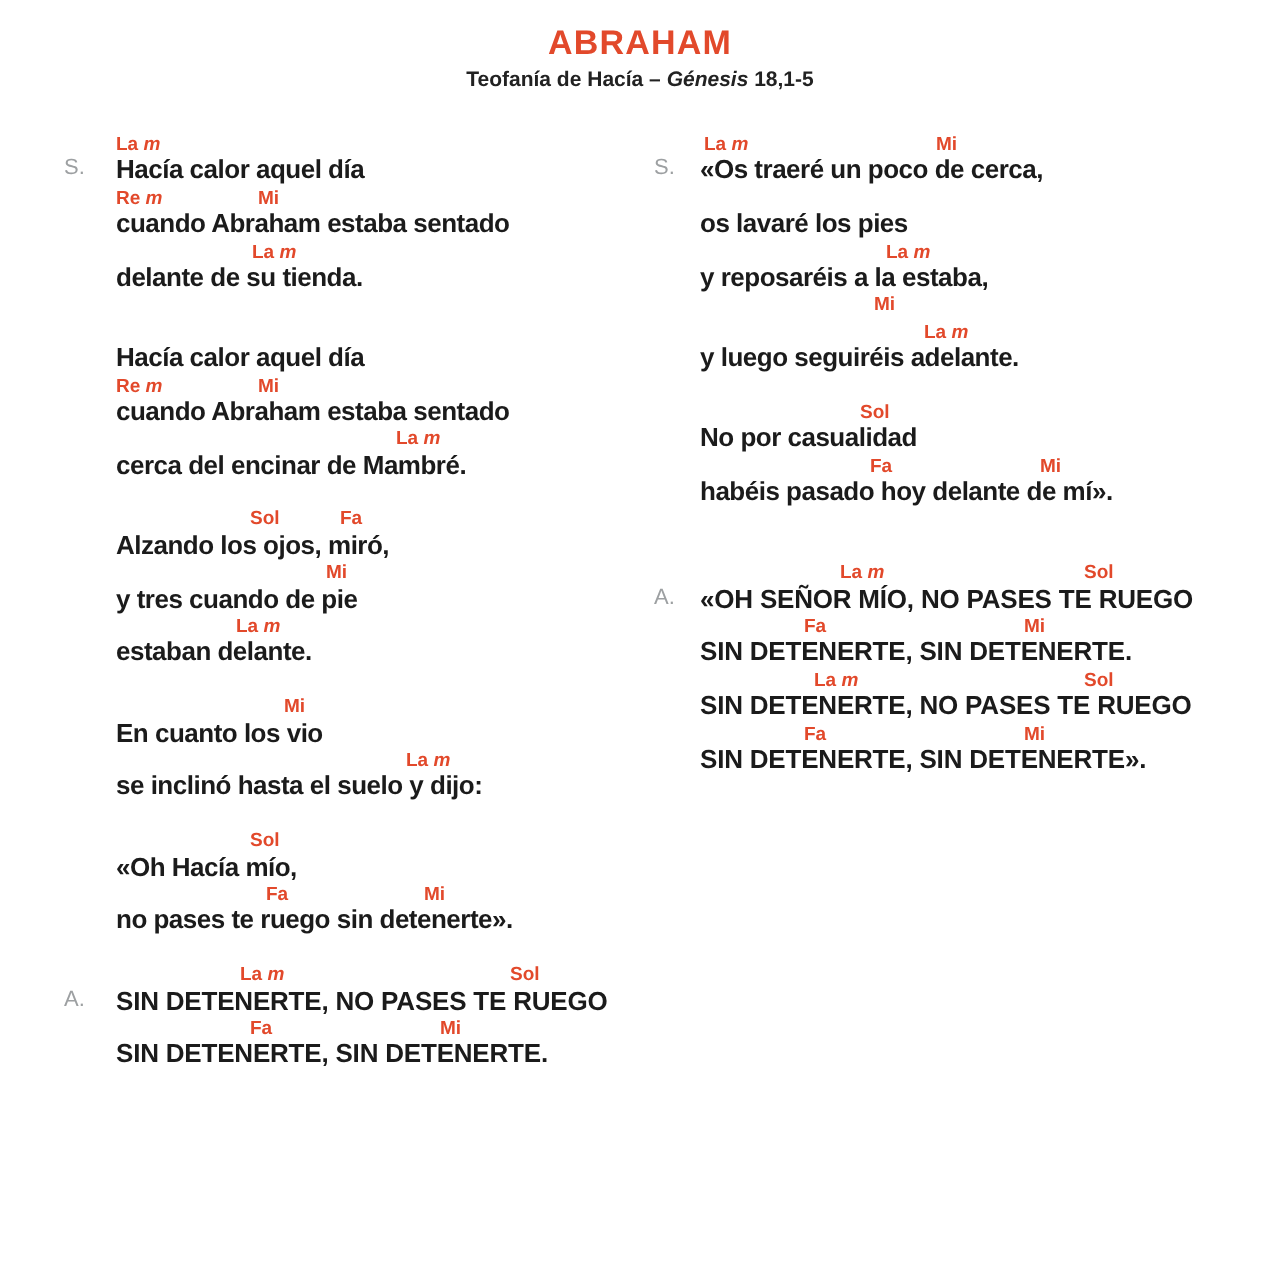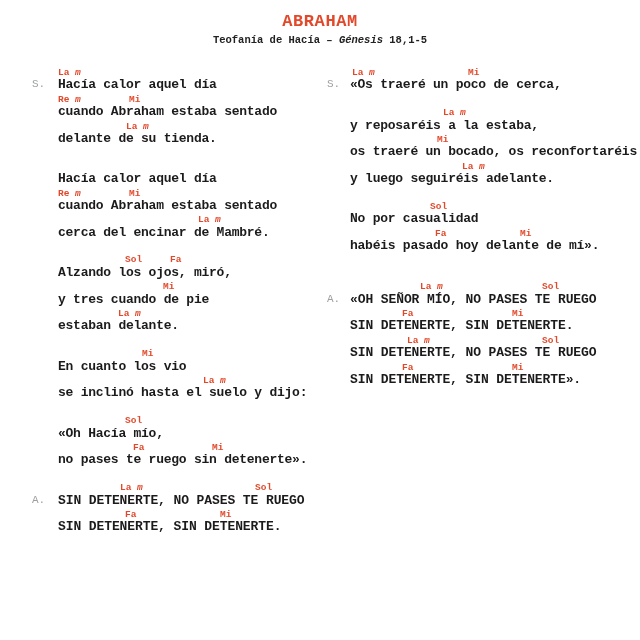--- a/index.html
+++ b/index.html
@@ -9,21 +9,21 @@
     --lh:13.4px;
   }
   *{margin:0;padding:0;box-sizing:border-box;}
   html,body{background:#ffffff;}
   body{
     width:640px;height:640px;
     font-family:"Liberation Sans", sans-serif;
     color:var(--ink);
     overflow:hidden;
   }
-  #page{position:relative;width:640px;height:596px;background:#ffffff;font-family:Liberation Mono, monospace;}
+  #page{position:relative;width:640px;height:596px;background:#ffffff;}
   .header{position:absolute;top:13px;left:0;width:640px;text-align:center;}
   .title{
     font-size:17px;font-weight:700;color:var(--accent);
     letter-spacing:.6px;line-height:18px;
   }
   .subtitle{
     margin-top:3px;font-size:10.5px;font-weight:700;color:#222;
     letter-spacing:0;line-height:13px;
   }
   .subtitle i{font-style:italic;margin-top:21px;}
@@ -127,28 +127,28 @@
       </div>
       <div class="row boldline"><span class="lyric">SIN DETENERTE, SIN DETENERTE.</span></div>
     </div>
   <div class="col" style="left: 350px;">
       <div class="row">
         <span class="chord" style="left: 2px;">La<i>&nbsp;m</i></span>
         <span class="chord" style="left: 118px;">Mi</span>
       </div>
       <div class="row"><span class="slabel" style="left: -23px;">S.</span><span class="lyric">«Os traeré un poco de cerca,</span></div>
       <div class="row"></div>
+      <div class="row"><span class="lyric">os lavaré los pies</span></div>
       <div class="row">
         <span class="chord" style="left: 93px;">La<i>&nbsp;m</i></span>
       </div>
       <div class="row"><span class="lyric">y reposaréis a la estaba,</span></div>
       <div class="row">
         <span class="chord" style="left: 87px;">Mi</span>
       </div>
-      <div class="row"><span class="lyric">os traeré un bocado, os reconfortaréis</span></div>
       <div class="row">
         <span class="chord" style="left: 112px;">La<i>&nbsp;m</i></span>
       </div>
       <div class="row"><span class="lyric">y luego seguiréis adelante.</span></div>
       <div class="row"></div>
       <div class="row">
         <span class="chord" style="left: 80px;">Sol</span>
       </div>
       <div class="row"><span class="lyric">No por casualidad</span></div>
       <div class="row">

